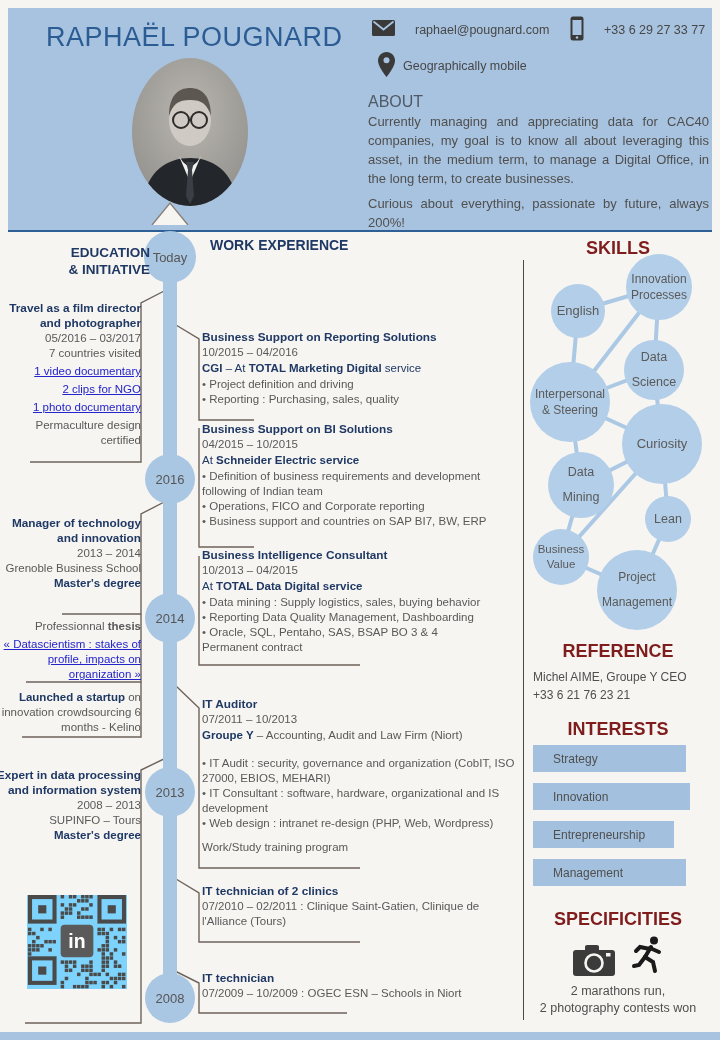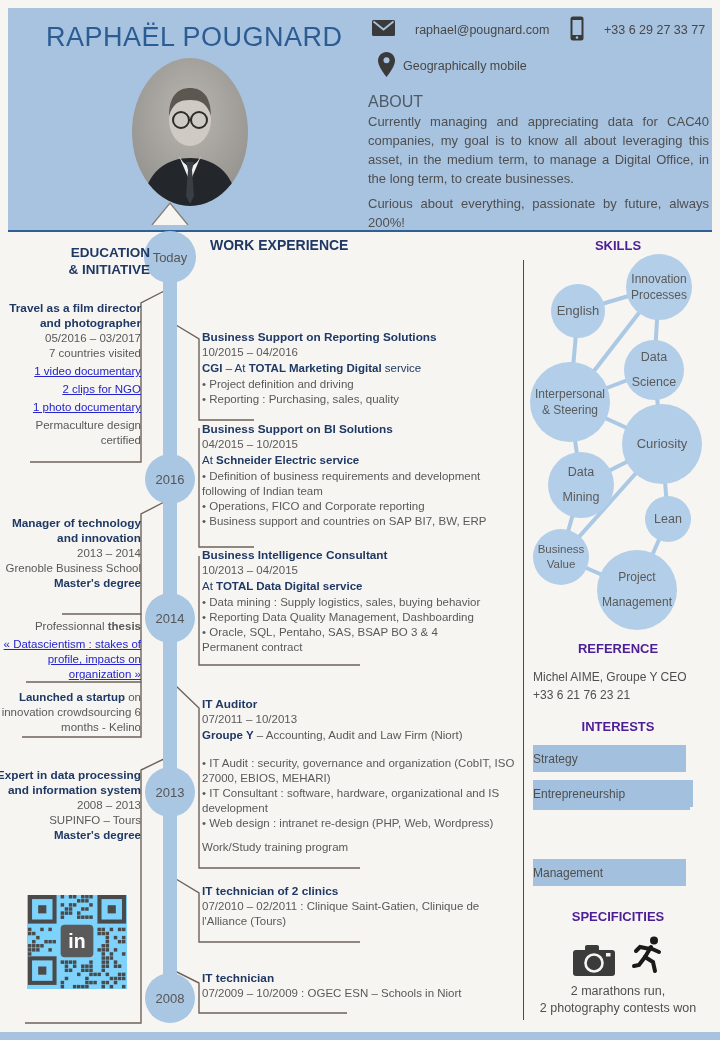--- a/index.html
+++ b/index.html
@@ -48,39 +48,39 @@
   .work-head{position:absolute;left:210px;top:237px;font-size:14px;font-weight:bold;color:#1f3864;z-index:4;}
   .job{position:absolute;left:202px;width:324px;font-size:11.5px;line-height:15px;z-index:4;}
   .job-title{color:#1f3864;font-weight:bold;font-size:11.8px;}
   .job-co{color:#1f3864;margin:1px 0;}
   .job-co .tail-gray{color:#595959;font-weight:normal;}
   .j1{top:330px;} .j2{top:422px;} .j3{top:548px;} .j4{top:697px;} .j5{top:884px;} .j6{top:971px;}
   .gap-top{margin-top:13px;}
   .foot-gap{margin-top:9px;}
   .divider{position:absolute;left:523px;top:260px;width:1px;height:760px;background:#4a4a4a;z-index:1;}
   
-  .r-head{position:absolute;left:528px;width:180px;text-align:center;font-size:13px;
-          font-weight:bold;color:#4c1d95;z-index:4;}
+  .r-head{position:absolute;left:528px;width:180px;text-align:center;font-size:18px;
+          font-weight:bold;color:#7f1d1d;z-index:4;}
   .h-skills{top:238px;} .h-ref{top:641px;} .h-int{top:719px;} .h-spec{top:909px;}
   .skill-lines{position:absolute;left:527px;top:252px;z-index:2;}
   .bubble{position:absolute;border-radius:50%;background:#b2cee8;display:flex;align-items:center;
           justify-content:center;text-align:center;color:#5a5a5a;font-size:12px;line-height:16px;z-index:3;}
   .bub-ip{left:626px;top:254px;width:66px;height:66px;}
   .bub-en{left:551px;top:284px;width:54px;height:54px;font-size:13px;}
   .bub-ds{left:624px;top:340px;width:60px;height:60px;font-size:12.5px;line-height:25px;}
   .bub-is{left:530px;top:362px;width:80px;height:80px;}
   .bub-cu{left:622px;top:404px;width:80px;height:80px;font-size:13px;}
   .bub-dm{left:548px;top:452px;width:66px;height:66px;font-size:12.5px;line-height:25px;}
   .bub-le{left:645px;top:496px;width:46px;height:46px;font-size:12.5px;}
   .bub-bv{left:533px;top:529px;width:56px;height:56px;font-size:11.5px;line-height:15px;}
   .bub-pm{left:597px;top:550px;width:80px;height:80px;font-size:12px;line-height:25px;}
   .ref-line{position:absolute;left:533px;width:178px;font-size:12px;line-height:18px;color:#4f4f4f;z-index:4;}
   .interest{position:absolute;left:533px;height:27px;background:#a3c1de;display:flex;align-items:center;
-            padding-left:0;font-size:12px;color:#4f4f4f;box-sizing:border-box;z-index:4;}
-  .i0{top:745px;width:153px;} .i1{top:783px;width:157px;} .i2{top:780px;width:160px;} .i3{top:859px;width:153px;}
+            padding-left:20px;font-size:12px;color:#4f4f4f;box-sizing:border-box;z-index:4;}
+  .i0{top:745px;width:153px;} .i1{top:783px;width:157px;} .i2{top:821px;width:141px;} .i3{top:859px;width:153px;}
   .spec-icons{position:absolute;left:528px;top:936px;width:180px;display:flex;justify-content:center;
               align-items:flex-end;gap:16px;z-index:4;}
   .spec-text{position:absolute;left:518px;top:983px;width:200px;text-align:center;font-size:12.5px;
              line-height:17px;color:#4f4f4f;z-index:4;}
   .footer-bar{position:absolute;left:0;top:1032px;width:720px;height:8px;background:#a8c3df;z-index:5;}
 </style>
 </head>
 <body>
 
 <div class="page">

